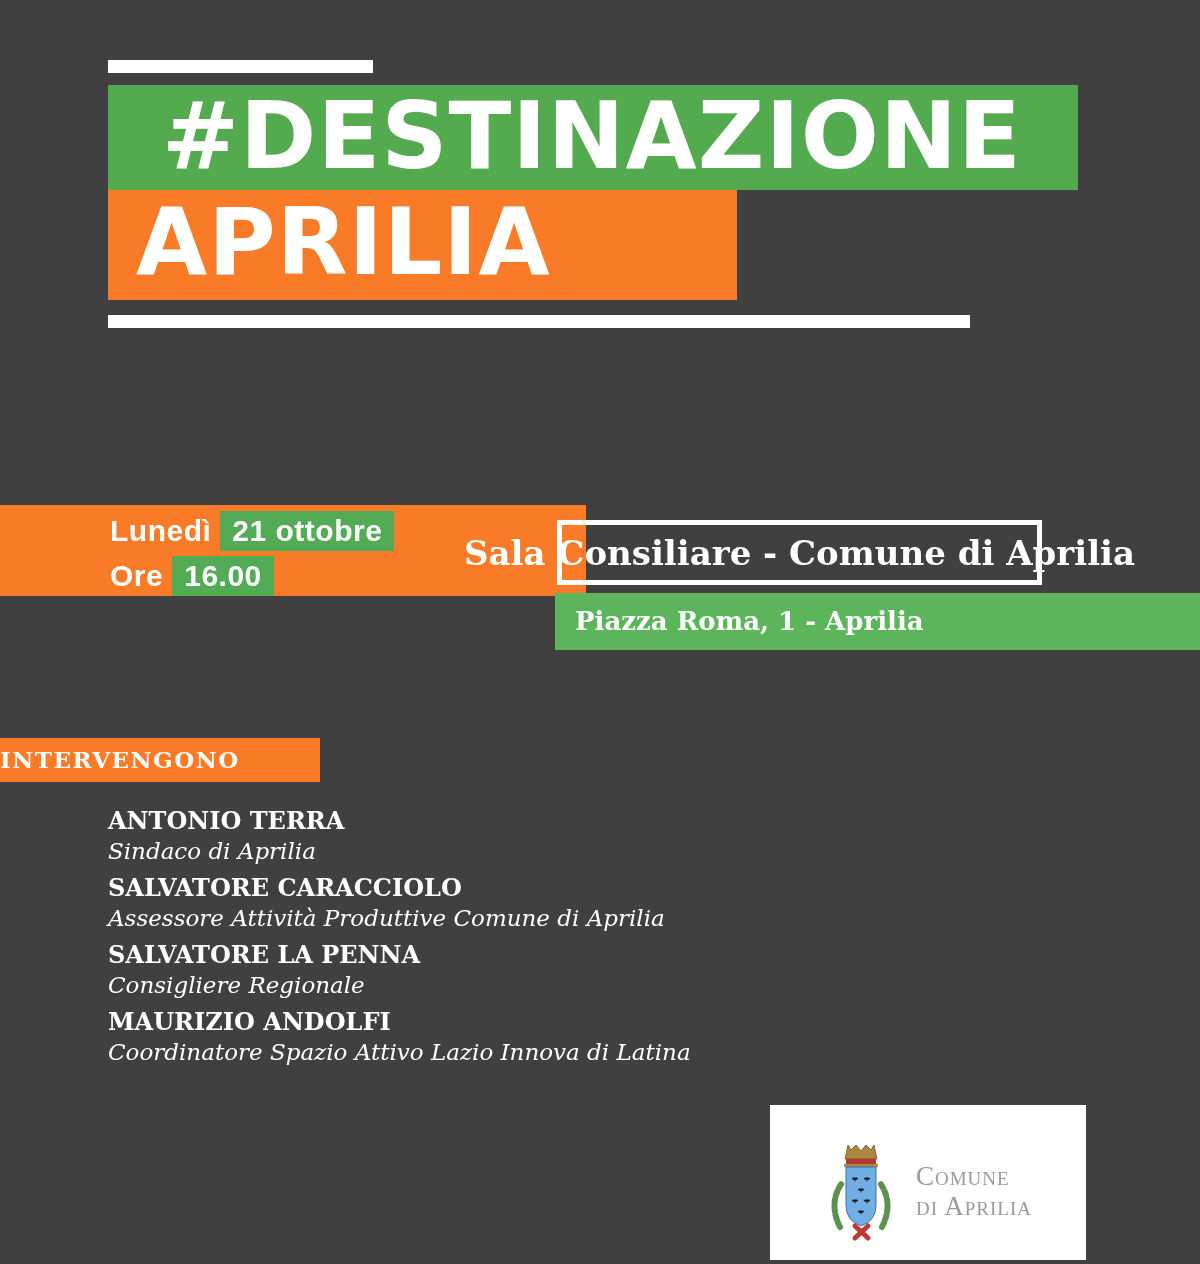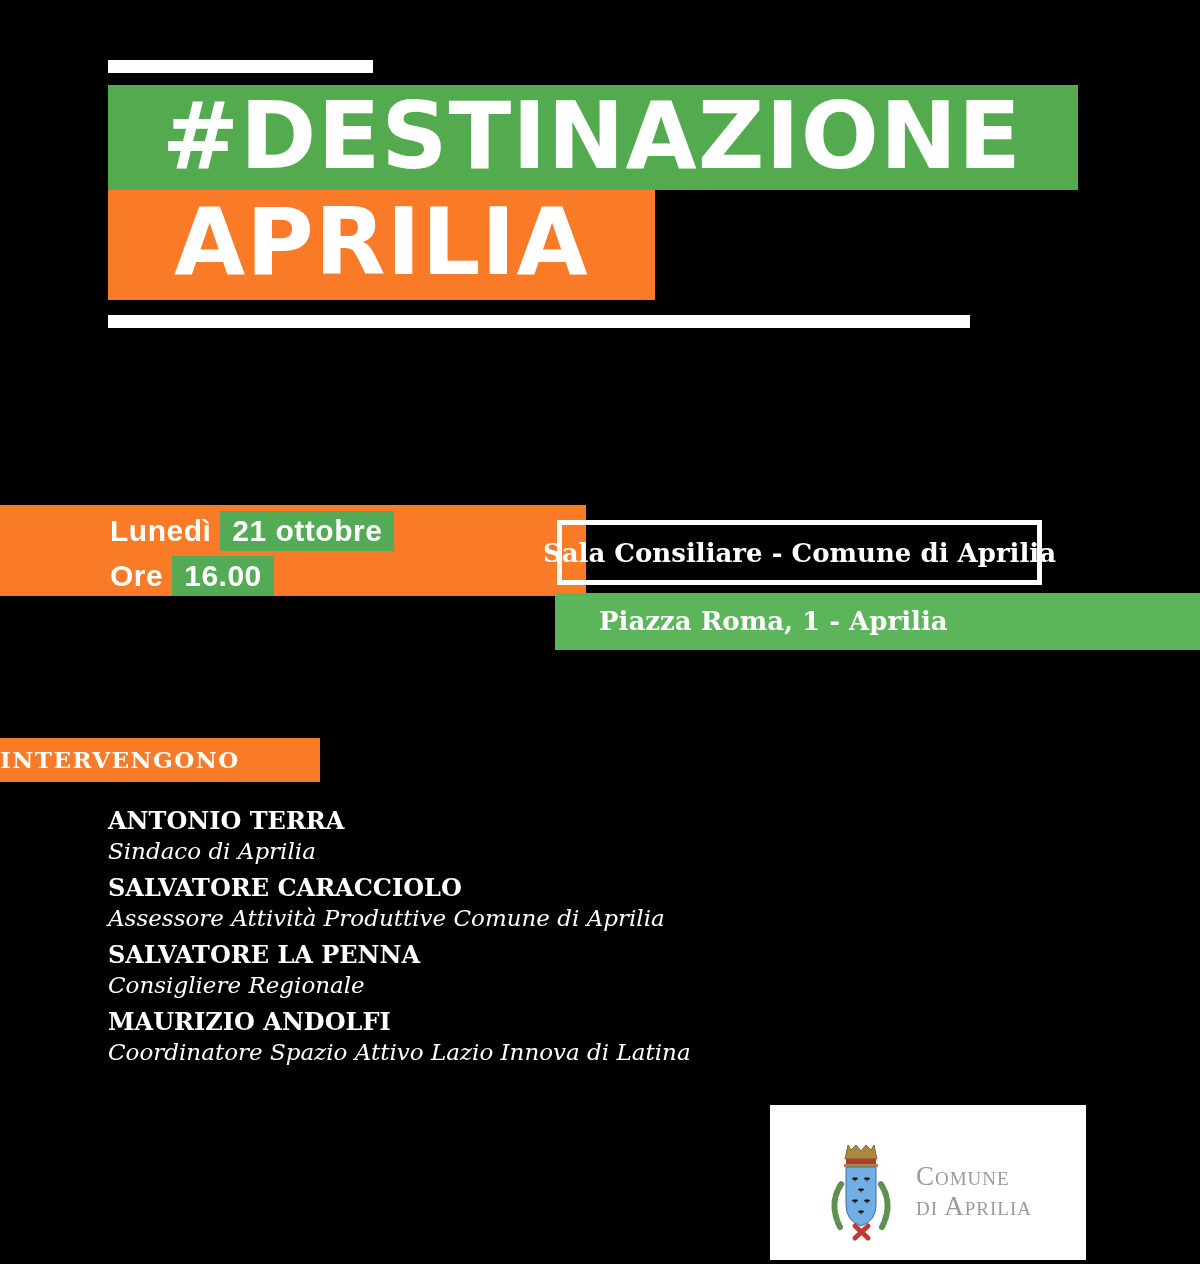--- a/index.html
+++ b/index.html
@@ -1,39 +1,39 @@
 <!DOCTYPE html>
 <html><head>
 <meta charset="utf-8">
 <style>
   html,body{margin:0;padding:0;}
   .poster{
     position:relative;
     width:1200px;height:1264px;
-    background:#000000;
+    background:#404040;
     overflow:hidden;
     font-family:"DejaVu Sans",sans-serif;
   }
   .abs{position:absolute;}
   .white-bar{background:#ffffff;}
   .bar1{left:108px;top:60px;width:265px;height:13px;}
   .bar2{left:108px;top:315px;width:862px;height:13px;}
 
   .title-green{
     left:108px;top:85px;width:970px;height:105px;
     background:#54aa4f;
     color:#fff;font-weight:bold;font-size:92px;line-height:103px;
     padding-left:54px;box-sizing:border-box;
     letter-spacing:1px;white-space:nowrap;
   }
   .title-orange{
-    left:108px;top:190px;width:547px;height:110px;
+    left:108px;top:190px;width:629px;height:110px;
     background:#f97a27;
     color:#fff;font-weight:bold;font-size:92px;line-height:106px;
-    padding-left:66px;box-sizing:border-box;
+    padding-left:28px;box-sizing:border-box;
     letter-spacing:1px;white-space:nowrap;
   }
 
   .subtitle{
     left:170px;top:372px;width:860px;
     color:#ffffff;
     font-family:"DejaVu Serif",serif;font-weight:bold;
     font-size:31px;line-height:41px;
   }
 
@@ -49,28 +49,28 @@
   .datebar .row{display:flex;align-items:center;}
   .hl{
     background:#54ab55;color:#fff;
     display:inline-block;padding:3px 12px;margin-left:9px;
   }
 
   .venuebox{
     left:557px;top:520px;width:485px;height:65px;
     border:5px solid #ffffff;box-sizing:border-box;
     display:flex;align-items:center;justify-content:center;
-    color:#fff;font-family:"DejaVu Serif",serif;font-weight:bold;font-size:26px;
+    color:#fff;font-family:"DejaVu Serif",serif;font-weight:bold;font-size:34px;
     white-space:nowrap;
   }
   .addressbar{
     left:555px;top:593px;width:645px;height:57px;
     background:#5cb55a;
     color:#fff;font-family:"DejaVu Serif",serif;font-weight:bold;font-size:26px;
-    line-height:57px;padding-left:44px;box-sizing:border-box;
+    line-height:57px;padding-left:20px;box-sizing:border-box;
     white-space:nowrap;
   }
 
   .intervbar{
     left:0;top:738px;width:320px;height:44px;
     background:#f97a27;
     color:#fff;font-family:"DejaVu Serif",serif;font-weight:bold;font-size:23px;
     line-height:44px;box-sizing:border-box;
     letter-spacing:1.5px;white-space:nowrap;
   }

